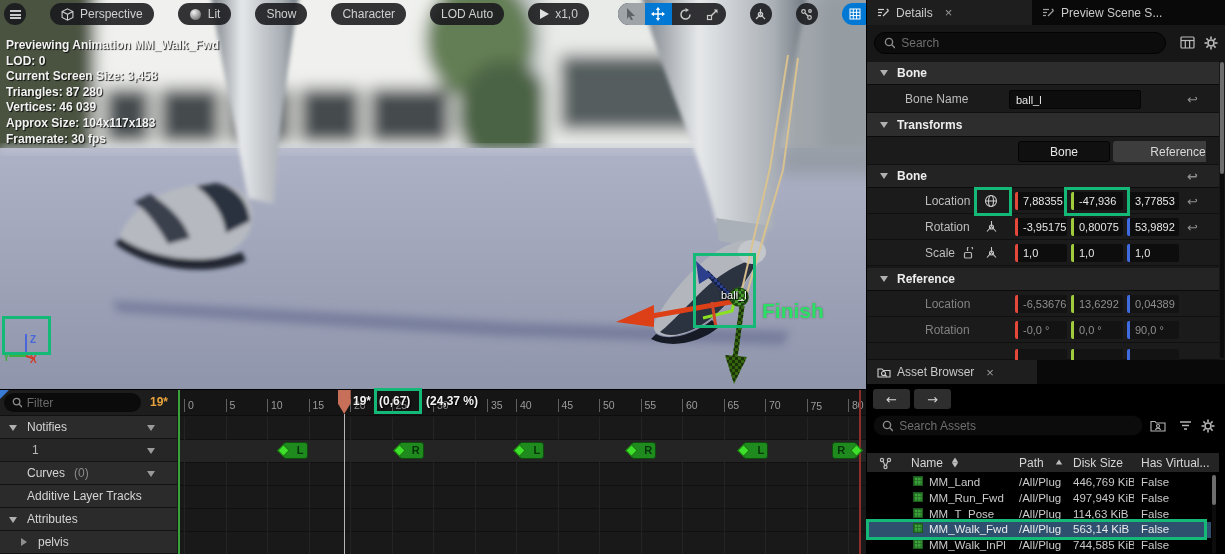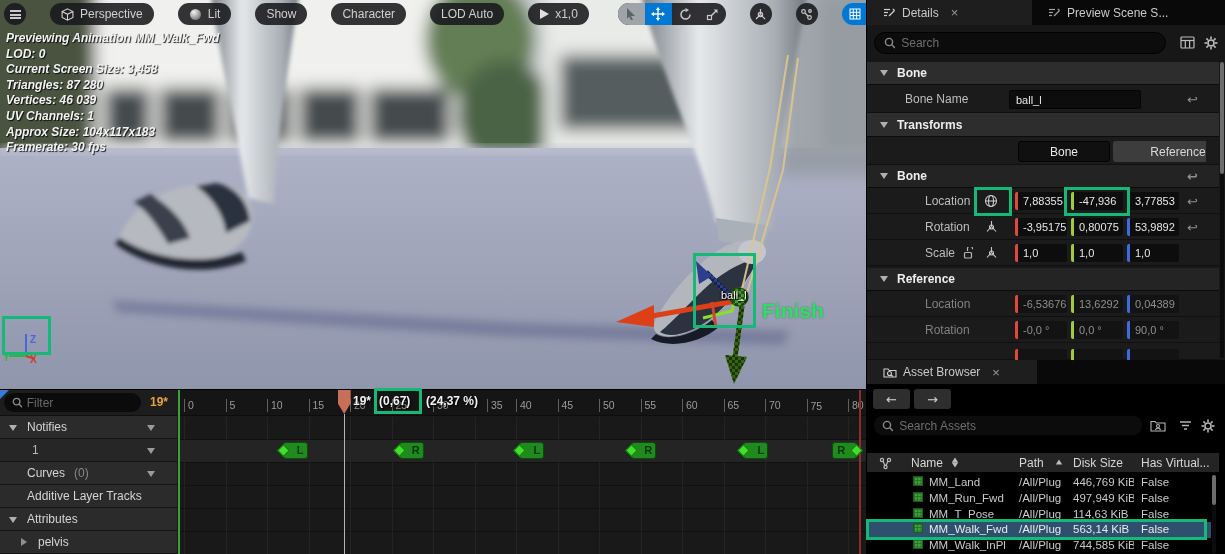--- a/index.html
+++ b/index.html
@@ -15,36 +15,36 @@
   .pill { height:22px; border-radius:11px; background:rgba(24,24,27,.88); color:#cfcfcf; display:flex; align-items:center; gap:6px; padding:0 11px; font-size:12px; white-space:nowrap; flex:none; }
   .burger { width:11px; height:9px; border-top:2px solid #c9c9c9; border-bottom:2px solid #c9c9c9; position:relative; }
   .burger::after { content:""; position:absolute; left:0; top:2.5px; width:11px; height:2px; background:#c9c9c9; }
   .seg { display:flex; height:22px; border-radius:11px; overflow:hidden; background:rgba(24,24,27,.88); margin-left:5px; flex:none; }
   .seg > div { width:27px; display:flex; align-items:center; justify-content:center; }
   .seg .off   { background:#9fa4a8; }
   .seg .on    { background:var(--accent); }
   .snap { display:flex; height:22px; border-radius:11px; overflow:hidden; flex:none; }
   .snap .ic  { width:27px; background:var(--accent); display:flex; align-items:center; justify-content:center; }
   .snap .val { background:rgba(24,24,27,.88); color:#d2d2d2; font-size:12px; display:flex; align-items:center; padding:0 9px; }
-  .stats { position:absolute; left:6px; top:31px; z-index:4;font-style:italic; }
+  .stats { position:absolute; left:6px; top:38px; z-index:4; }
   .stat-line { font-size:12px; font-weight:bold; color:#f2f2f2; line-height:15.6px; text-shadow:1px 1px 1px rgba(0,0,0,.85); white-space:pre; }
   .bone-label { position:absolute; left:721px; top:289px; z-index:4; font-size:11px; color:#f2f2f2; text-shadow:0 0 3px #000,1px 1px 1px #000; }
   .finish { position:absolute; left:762px; top:299px; z-index:6; font-size:21px; font-weight:bold; color:var(--finish); text-shadow:0 0 2px rgba(0,40,15,.4); }
   .abox { position:absolute; border:3px solid var(--anno); z-index:7; pointer-events:none; }
   .abox-foot  { left:693px; top:253px; width:63px; height:75px; }
   .abox-axis  { left:2px;   top:316px; width:49px; height:39px; }
   .abox-globe { left:974px; top:187px; width:38px; height:29px; }
   .abox-field { left:1064px;top:187px; width:66px; height:29px; }
   .abox-time  { left:374px; top:388px; width:48px; height:26px; }
   .abox-asset { left:866px; top:519px; width:341px; height:21px; }
 
   
   .rightpanel { position:absolute; left:866px; top:0; width:359px; height:554px; background:#151515; border-left:1px solid #000; }
   .tabbar { position:absolute; left:0; top:0; width:100%; height:25px; background:#090909; display:flex; align-items:stretch; }
-  .tab { display:flex; align-items:center; gap:6px; padding:0 16px; font-size:12px; color:#c9c9c9; white-space:nowrap; overflow:hidden; }
+  .tab { display:flex; align-items:center; gap:6px; padding:0 10px; font-size:12px; color:#c9c9c9; white-space:nowrap; overflow:hidden; }
   .tab.active { background:#1e1e1e; }
   .tab .x { color:#9a9a9a; font-size:13px; margin-left:6px; }
   .searchrow { position:absolute; left:0; top:25px; width:100%; height:37px; background:#171717; }
   .searchpill { position:absolute; left:7px; top:7px; width:292px; height:22px; background:#0c0c0c; border:1px solid #020202; border-radius:11px; display:flex; align-items:center; gap:6px; padding:0 9px; }
   .searchpill input { background:transparent; border:none; outline:none; color:#cfcfcf; font-size:12px; width:100%; font-family:inherit; }
   .searchpill input::placeholder { color:#6e6e6e; }
   .hicon { position:absolute; top:11px; }
   .details { position:absolute; left:0; top:0; width:359px; height:360px; overflow:hidden; background:#181818; }
   .cat { position:absolute; left:0; width:352px; height:23px; background:#2d2d2d; border-bottom:1px solid #0b0b0b; display:flex; align-items:center; gap:9px; padding-left:13px; font-size:12px; font-weight:bold; color:#ededed; }
   .drow { position:absolute; left:0; width:352px; border-bottom:1px solid #101010; background:#1b1b1b; font-size:12px; color:#bdbdbd; }
@@ -352,21 +352,20 @@
       </div>
 
     </div>
 
     <div class="stats" id="stats">
         <div class="stat-line">Previewing Animation MM_Walk_Fwd</div>
         <div class="stat-line">LOD: 0</div>
         <div class="stat-line">Current Screen Size: 3,458</div>
         <div class="stat-line">Triangles: 87 280</div>
         <div class="stat-line">Vertices: 46 039</div>
-        <div class="stat-line">UV Channels: 1</div>
         <div class="stat-line">Approx Size: 104x117x183</div>
         <div class="stat-line">Framerate: 30 fps</div>
       </div>
     <div class="bone-label">ball_l</div>
     <div class="finish">Finish</div>
     <div class="abox abox-foot"></div>
     <div class="abox abox-axis"></div>
   </div>
 
   <div class="rightpanel">

